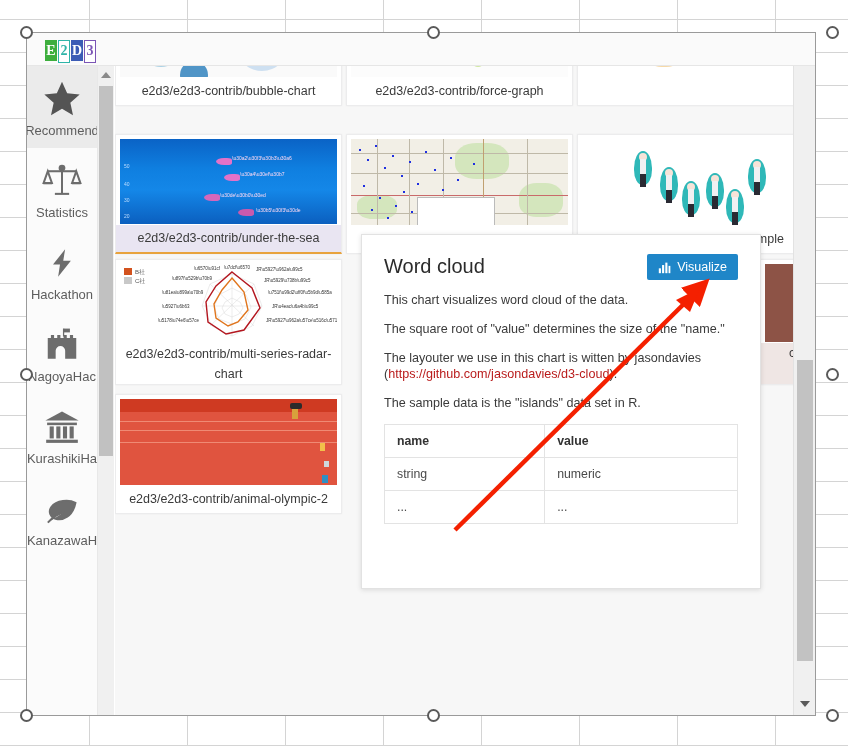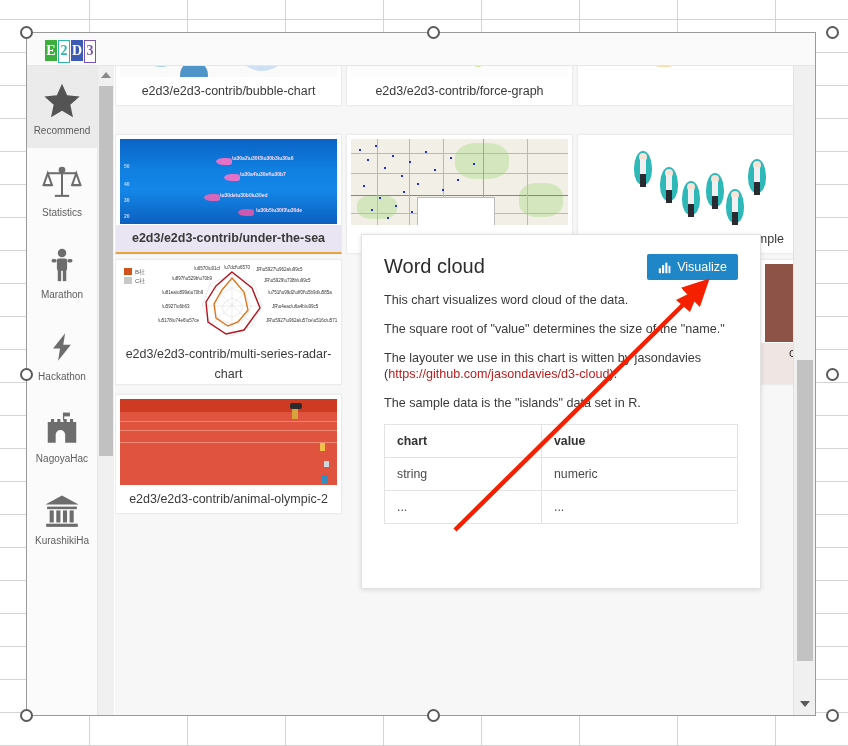--- a/index.html
+++ b/index.html
@@ -63,21 +63,21 @@
   }
   .side-item{
     position:relative;height:82px;display:flex;flex-direction:column;
     align-items:center;justify-content:center;gap:4px;
     color:#6f6f6f;
   }
   .side-item.active{background:#ebebeb;}
   .side-ic{height:42px;display:flex;align-items:flex-end;justify-content:center;color:#6b6b6b;}
   .side-ic svg{display:block}
   .side-label{
-    font-size:10px;color:#5d5d5d;white-space:nowrap;overflow:hidden;
+    font-size:13px;color:#5d5d5d;white-space:nowrap;overflow:hidden;
     width:88px;text-align:center;text-overflow:clip;
   }
   .side-scroll{
     position:absolute;left:71px;top:33px;width:16px;bottom:0;background:#f0f0f0;
   }
   .side-scroll .sb-up{
     position:absolute;top:2px;left:0;width:16px;height:14px;
     display:flex;align-items:center;justify-content:center;
   }
   .side-scroll .sb-up i{
@@ -229,33 +229,20 @@
             <path d="M3 5.2 L0.4 12.6 h5.2 Z"></path>
             <path d="M21 5.2 L18.4 12.6 h5.2 Z"></path>
             <line x1="0.2" y1="12.8" x2="5.8" y2="12.8"></line>
             <line x1="18.2" y1="12.8" x2="23.8" y2="12.8"></line>
           </svg>
         </div>
         <div class="side-label">Statistics</div>
       </div>
 
 
-      <div class="side-item">
-        <div class="side-ic">
-          <svg width="34" height="40" viewBox="0 0 24 24" fill="#6d6d6d">
-            <circle cx="12" cy="3.6" r="3"></circle>
-            <rect x="8.4" y="7.4" width="7.2" height="8.6" rx="1.4"></rect>
-            <rect x="4.6" y="7.8" width="3.6" height="2.4" rx="1.2"></rect>
-            <rect x="15.8" y="7.8" width="3.6" height="2.4" rx="1.2"></rect>
-            <rect x="9" y="15.4" width="2.4" height="8"></rect>
-            <rect x="12.6" y="15.4" width="2.4" height="8"></rect>
-          </svg>
-        </div>
-        <div class="side-label">Marathon</div>
-      </div>
 
       <div class="side-item">
         <div class="side-ic">
           <svg width="30" height="40" viewBox="0 0 24 24">
               <path fill="#6d6d6d" d="M14.5 1L4.8 13.2h5.6L8.9 23l10.2-12.9h-6.1z"></path>
             </svg>
         </div>
         <div class="side-label">Hackathon</div>
       </div>
 
@@ -278,20 +265,28 @@
             <rect x="4.2" y="11" width="2.6" height="7.6"></rect>
             <rect x="8.4" y="11" width="2.6" height="7.6"></rect>
             <rect x="12.6" y="11" width="2.6" height="7.6"></rect>
             <rect x="16.8" y="11" width="2.6" height="7.6"></rect>
             <rect x="2" y="19.4" width="20" height="2"></rect>
           </svg>
         </div>
         <div class="side-label">KurashikiHa</div>
       </div>
 
+      <div class="side-item">
+        <div class="side-ic">
+          <svg width="40" height="34" viewBox="0 0 24 24">
+              <path fill="#6d6d6d" d="M21.5 5.5C17 3 8 3.5 4.5 8.5c-2.4 3.4-.6 7.2 3 8.3 5 1.5 12-1.5 14-11.3zM2 19.5c3-3.6 7-6 11.5-7.5" stroke="#6d6d6d" stroke-width="1.4"></path>
+            </svg>
+        </div>
+        <div class="side-label">KanazawaH</div>
+      </div>
     </div>
 
     <div class="side-scroll">
       <div class="sb-up">
           <i></i>
         </div>
       <div class="sb-thumb"></div>
     </div>
 
     <div class="gallery">
@@ -320,21 +315,21 @@
 
       <div class="card" style="left:462px;top:-58px;width:227px;height:98px;">
         <div class="thumb">
           <div class="t-japan">
 
             <div class="p" style="left:70px;top:44px;width:24px;height:10px;background:#f6d9a8"></div>
           </div>
         </div>
       </div>
 
-      <div class="card sel" style="left:0px;top:68px;width:227px;height:120px;font-weight:bold;">
+      <div class="card sel" style="left:0px;top:68px;width:227px;height:120px;">
         <div class="thumb">
           <div class="t-sea">
             <div class="ax" style="top:24px">50</div>
             <div class="ax" style="top:42px">40</div>
             <div class="ax" style="top:58px">30</div>
             <div class="ax" style="top:74px">20</div>
             <div class="fish" style="left:96px;top:19px"></div>
             <div class="lbl" style="left:112px;top:16px">\u30a2\u30f3\u30b3\u30a6</div>
             <div class="fish" style="left:104px;top:35px"></div>
             <div class="lbl" style="left:120px;top:32px">\u30a4\u30ef\u30b7</div>
@@ -524,21 +519,21 @@
         <p class="m-p">
           <span>The layouter we use in this chart is witten by jasondavies</span><br>
           <span>(</span><a href="#">https://github.com/jasondavies/d3-cloud</a><span>).</span>
         </p>
         <p class="m-p">The sample data is the "islands" data set in R.</p>
 
 
         <table class="fmt">
           <thead>
             <tr>
-              <th>chart</th>
+              <th>name</th>
               <th>value</th>
             </tr>
           </thead>
           <tbody>
             <tr>
               <td>string</td>
               <td>numeric</td>
             </tr>
             <tr>
               <td>...</td>

